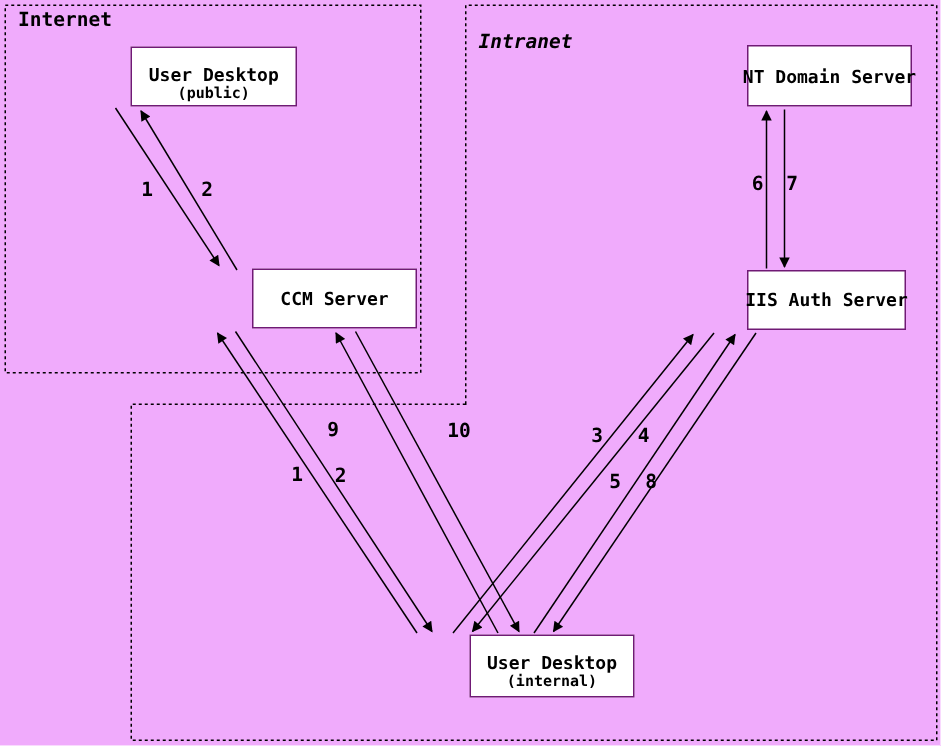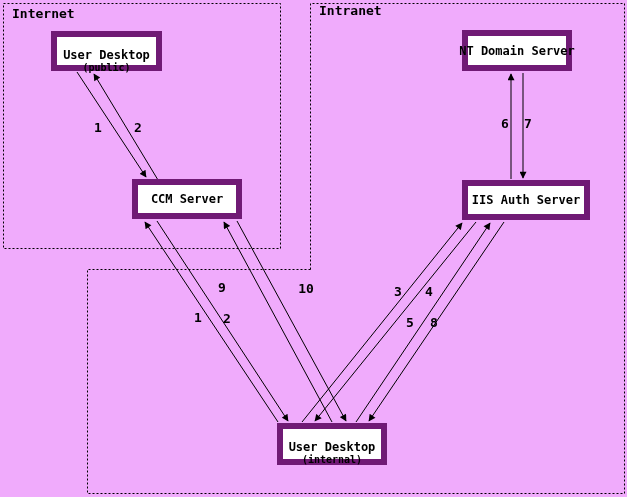--- a/index.html
+++ b/index.html
@@ -15,27 +15,28 @@
   #wires { position: absolute; left: 0; top: 0; width: 627px; height: 497px; }
   .zone-label {
     position: absolute;
     font-size: 13px;
     font-weight: bold;
     white-space: nowrap;
   }
   .node {
     position: absolute;
     box-sizing: border-box;
-    border: 6px solid #701a75;
+    border: 1px solid #701a75;
     background: #ffffff;
     display: flex;
     flex-direction: column;
     align-items: center;
     justify-content: center;
     text-align: center;
+    margin-left: 36px;
   }
   .node.two-line { justify-content: flex-start; padding-top: 11px; }
   .node-label {
     font-size: 12px;
     font-weight: bold;
     line-height: 14px;
     white-space: nowrap;
   }
   .node-sublabel {
     font-size: 10px;
@@ -77,36 +78,36 @@
     <line x1="302" y1="422" x2="462" y2="223" stroke="#000000" stroke-width="1" marker-end="url(#arrow)"></line>
     <line x1="476" y1="222" x2="315" y2="421" stroke="#000000" stroke-width="1" marker-end="url(#arrow)"></line>
     <line x1="356" y1="422" x2="490" y2="223" stroke="#000000" stroke-width="1" marker-end="url(#arrow)"></line>
     <line x1="504" y1="222" x2="369" y2="421" stroke="#000000" stroke-width="1" marker-end="url(#arrow)"></line>
 
     <line x1="511" y1="179" x2="511" y2="74" stroke="#000000" stroke-width="1" marker-end="url(#arrow)"></line>
     <line x1="523" y1="73" x2="523" y2="178" stroke="#000000" stroke-width="1" marker-end="url(#arrow)"></line>
   </svg>
 
   <span class="zone-label" style="left:12px; top:6px;">Internet</span>
-  <span class="zone-label" style="left:319px; top:3px;">Intranet</span>
+  <span class="zone-label" style="left:319px; top:21px;font-style:italic;">Intranet</span>
 
   <div class="node two-line" style="left:51px; top:31px; width:111px; height:40px;">
     <span class="node-label">User Desktop</span>
     <span class="node-sublabel">(public)</span>
   </div>
 
   <div class="node" style="left:462px; top:30px; width:110px; height:41px;">
     <span class="node-label">NT Domain Server</span>
   </div>
 
   <div class="node" style="left:132px; top:179px; width:110px; height:40px;">
     <span class="node-label">CCM Server</span>
   </div>
 
-  <div class="node" style="left:462px; top:180px; width:128px; height:40px;">
+  <div class="node" style="left:462px; top:180px; width:106px; height:40px;">
     <span class="node-label">IIS Auth Server</span>
   </div>
 
   <div class="node two-line" style="left:277px; top:423px; width:110px; height:42px;">
     <span class="node-label">User Desktop</span>
     <span class="node-sublabel">(internal)</span>
   </div>
 
   <span class="num" style="left:98px;  top:127px;">1</span>
   <span class="num" style="left:138px; top:127px;">2</span>

